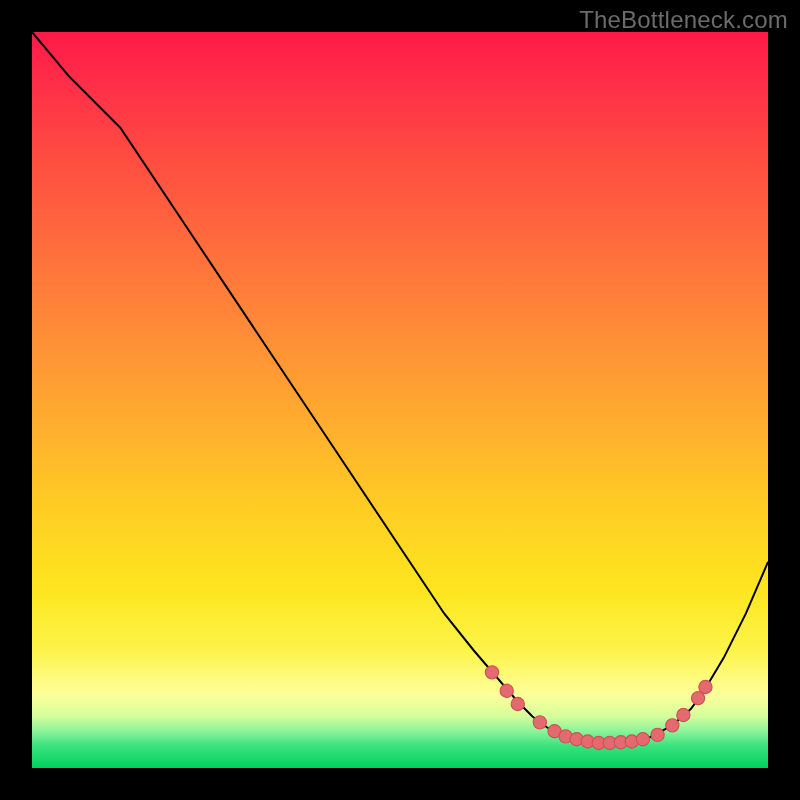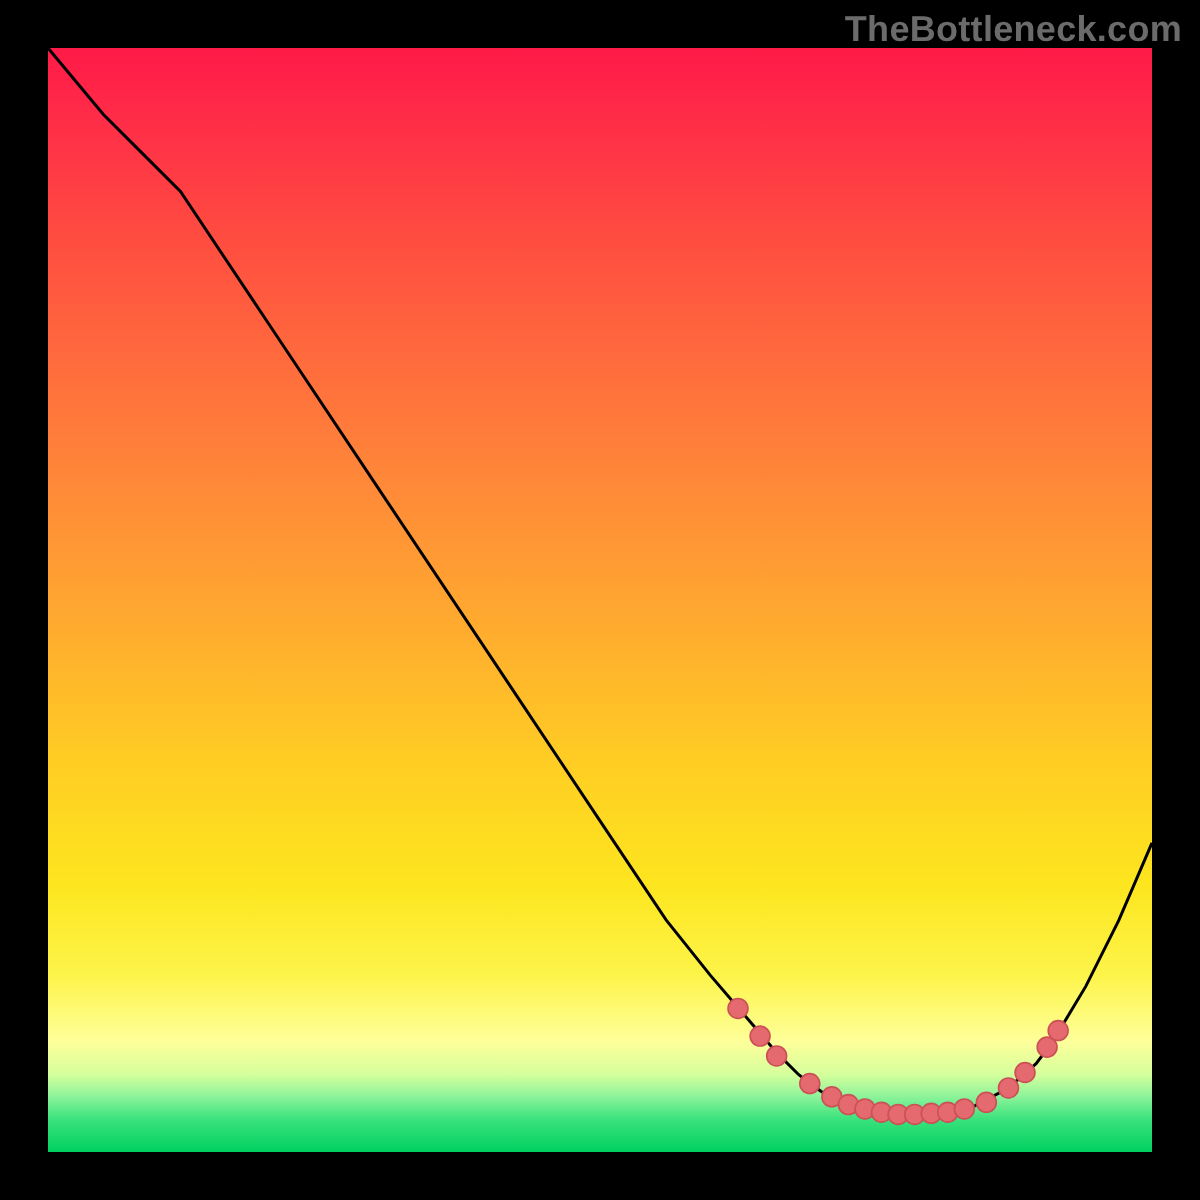--- a/index.html
+++ b/index.html
@@ -16,21 +16,21 @@
     width: 800px;
     height: 800px;
     background: #000;
   }
   .attribution {
     position: absolute;
     top: 6px;
     right: 12px;
     color: #6b6b6b;
     font-size: 24px;
-    font-weight: 700;
+    font-weight: 400;
     letter-spacing: 0.2px;
   }
   .plot-area {
     position: absolute;
     left: 32px;
     top: 32px;
     width: 736px;
     height: 736px;
     
     background:

